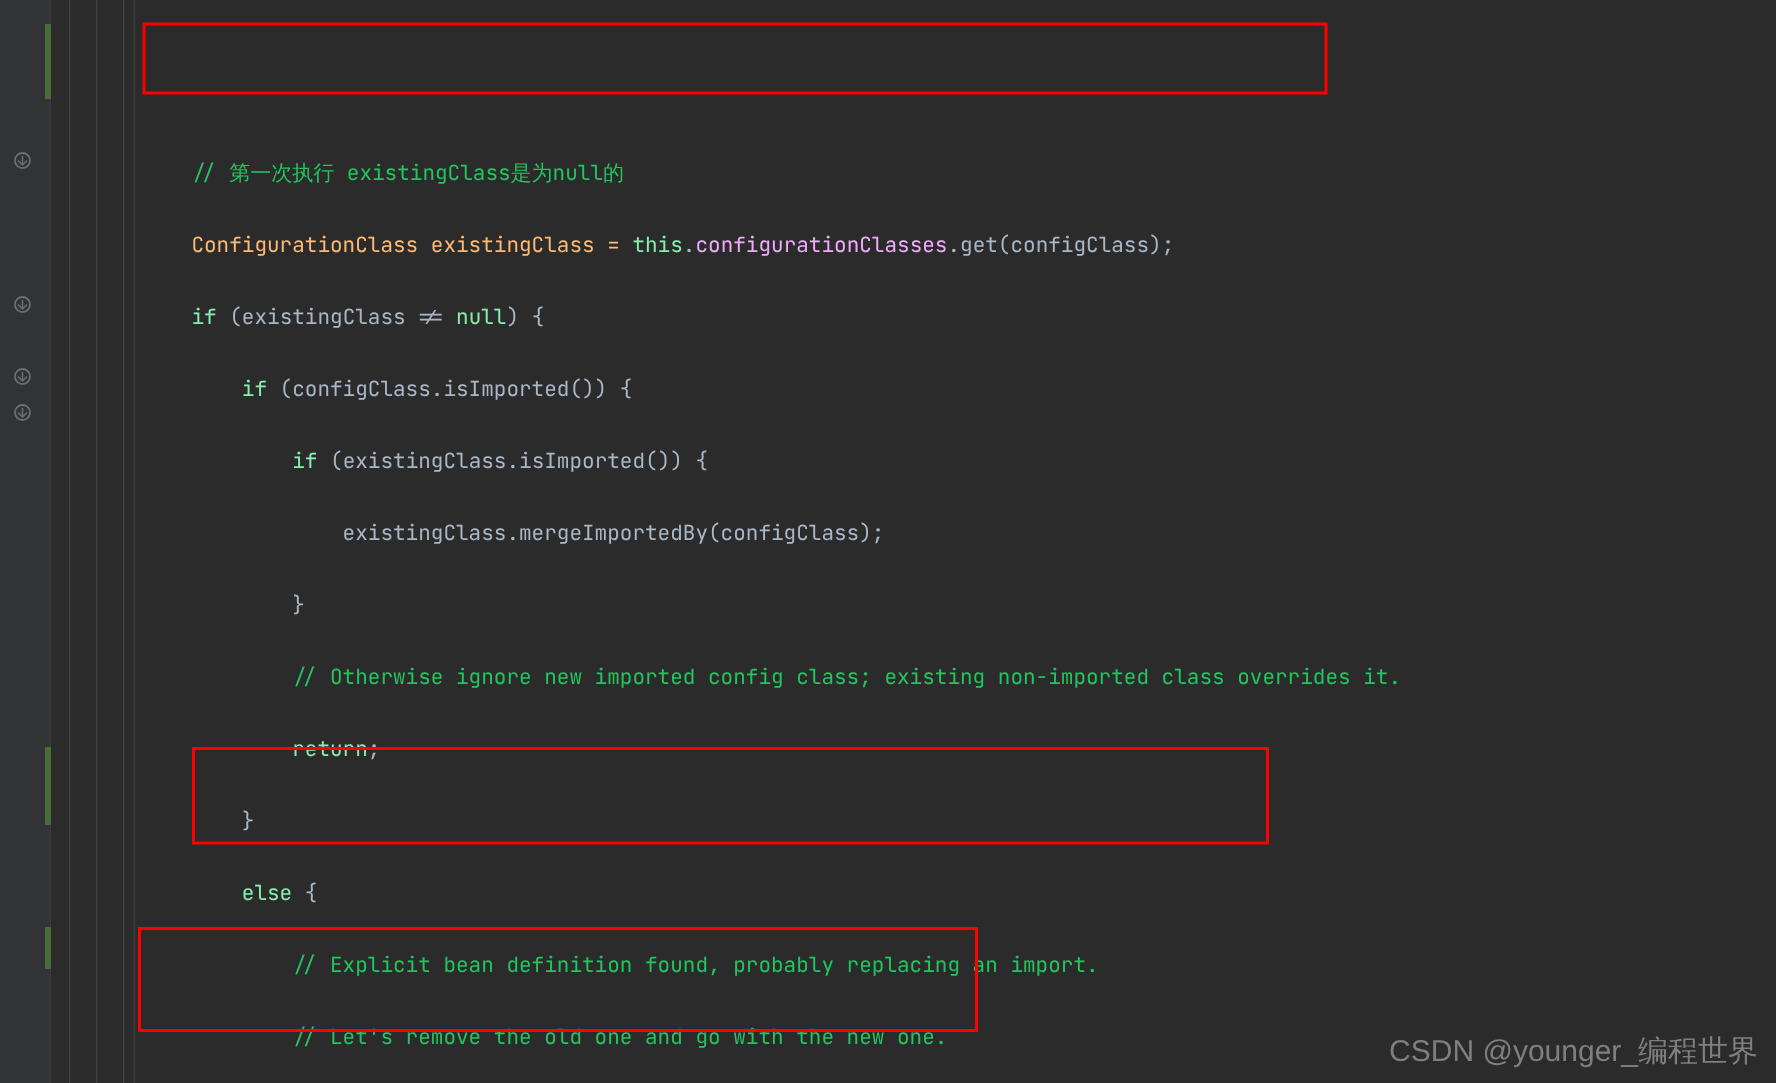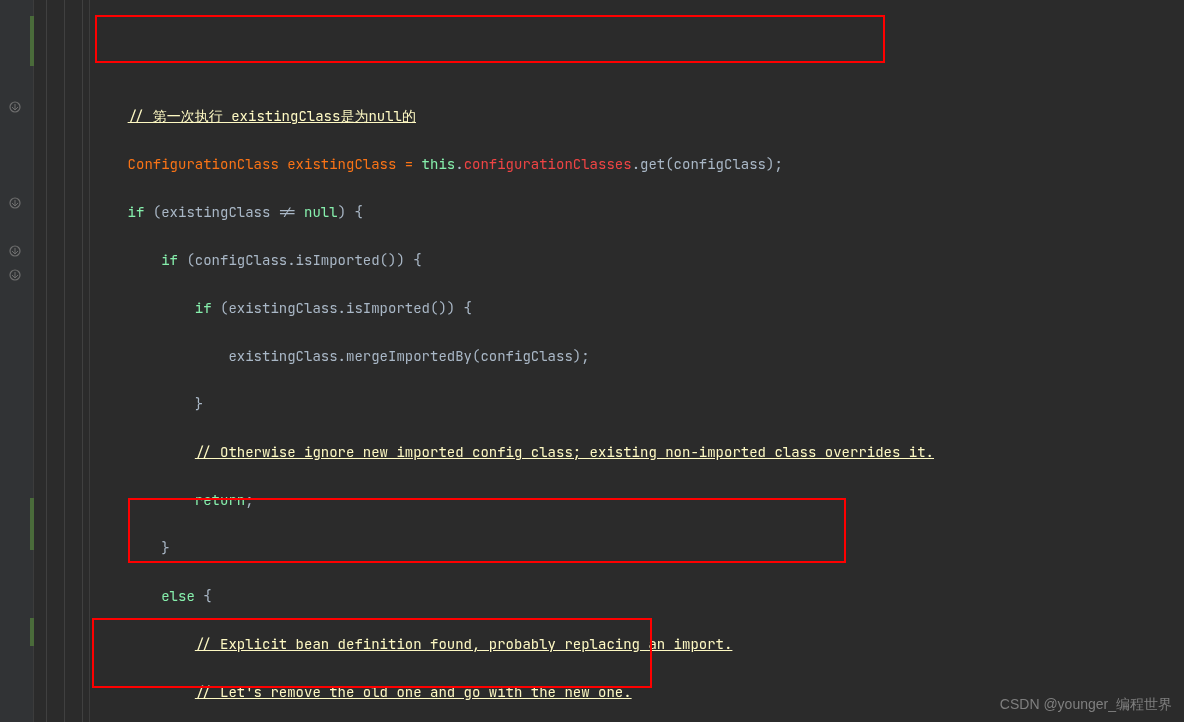--- a/index.html
+++ b/index.html
@@ -46,37 +46,37 @@
     background: #404040;
   }
   .code-area {
     flex: 1;
     padding-left: 0;
     position: relative;
     white-space: pre;
     line-height: 24px;
   }
   .line { height: 24px; padding-left: 4px; position: relative; }
-  .c-comment { color: #fef9c3; text-decoration: underline; }
+  .c-comment { color: #22c55e; }
   .c-kw { color: #86efac; }
-  .c-type { color: #f97316; }
-  .c-field { color: #ef4444; }
+  .c-type { color: #fdba74; }
+  .c-field { color: #f0abfc; }
   .red-box {
     position: absolute;
     border: 2px solid #ff0000;
     pointer-events: none;
     z-index: 5;
   }
   .watermark {
     position: absolute;
     bottom: 8px;
     right: 12px;
     color: #7f7f7f;
     font-family: sans-serif;
-    font-size: 14px;
+    font-size: 20px;
     z-index: 6;
   }
   .change-bar {
     position: absolute;
     left: 0;
     width: 4px;
     background: #4a6b3a;
   }
 </style>
 </head>

